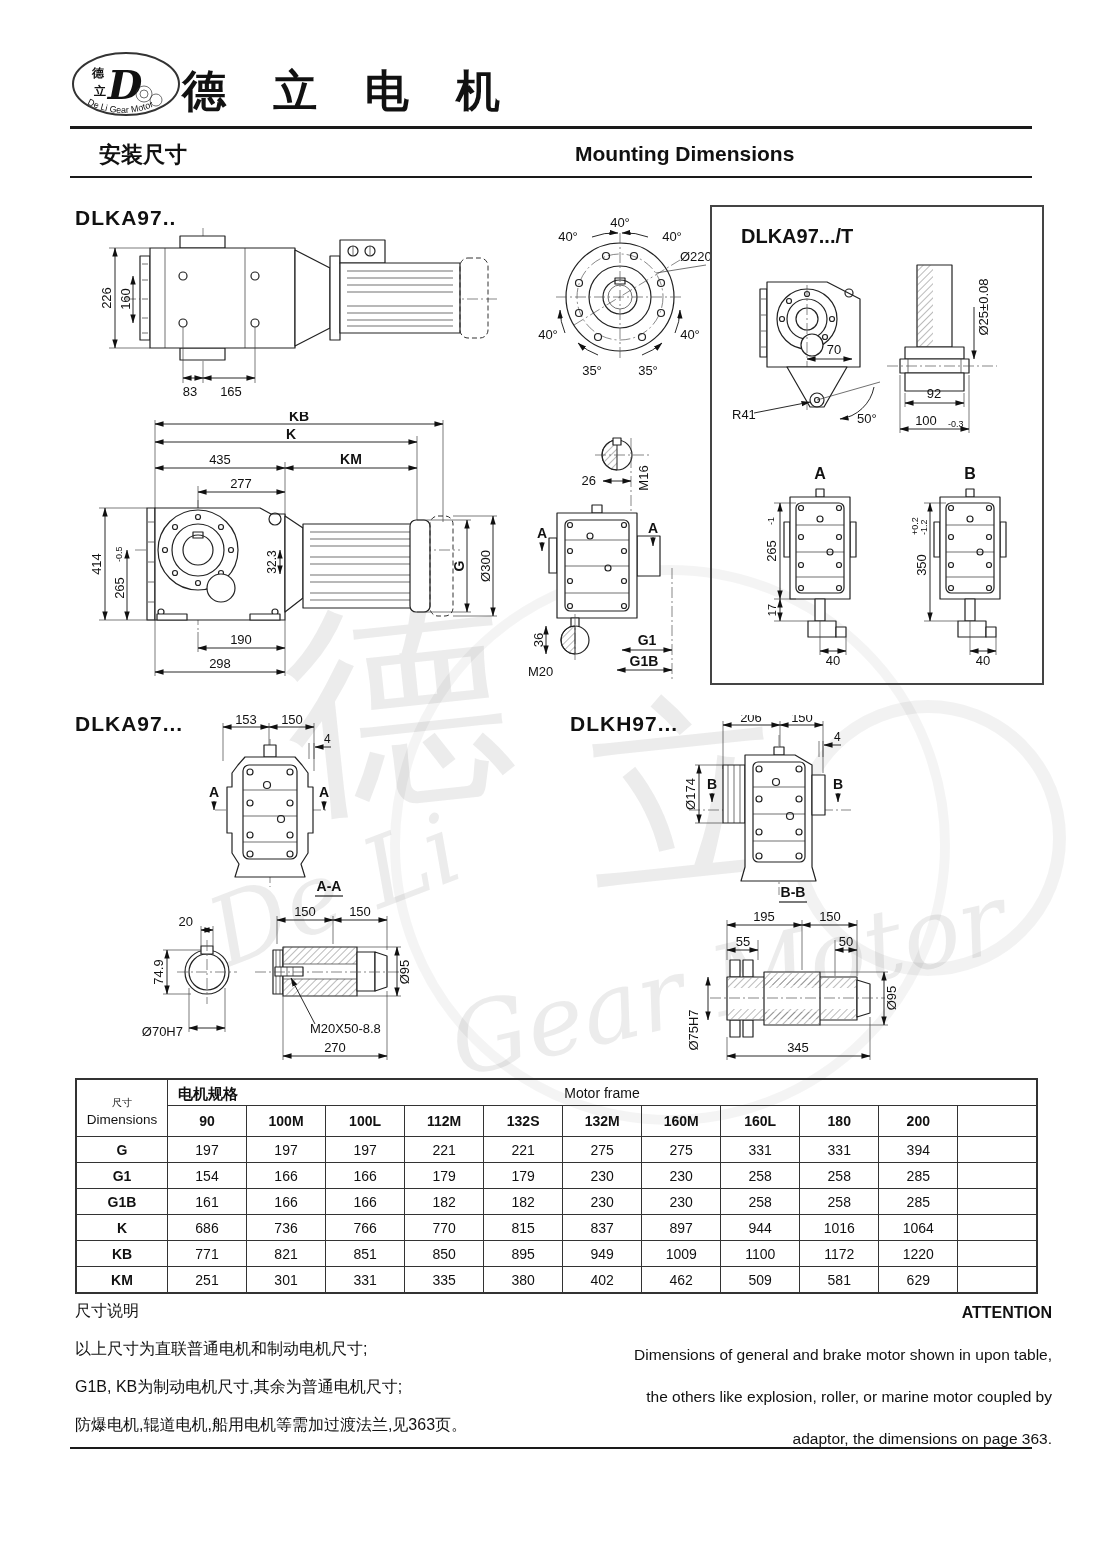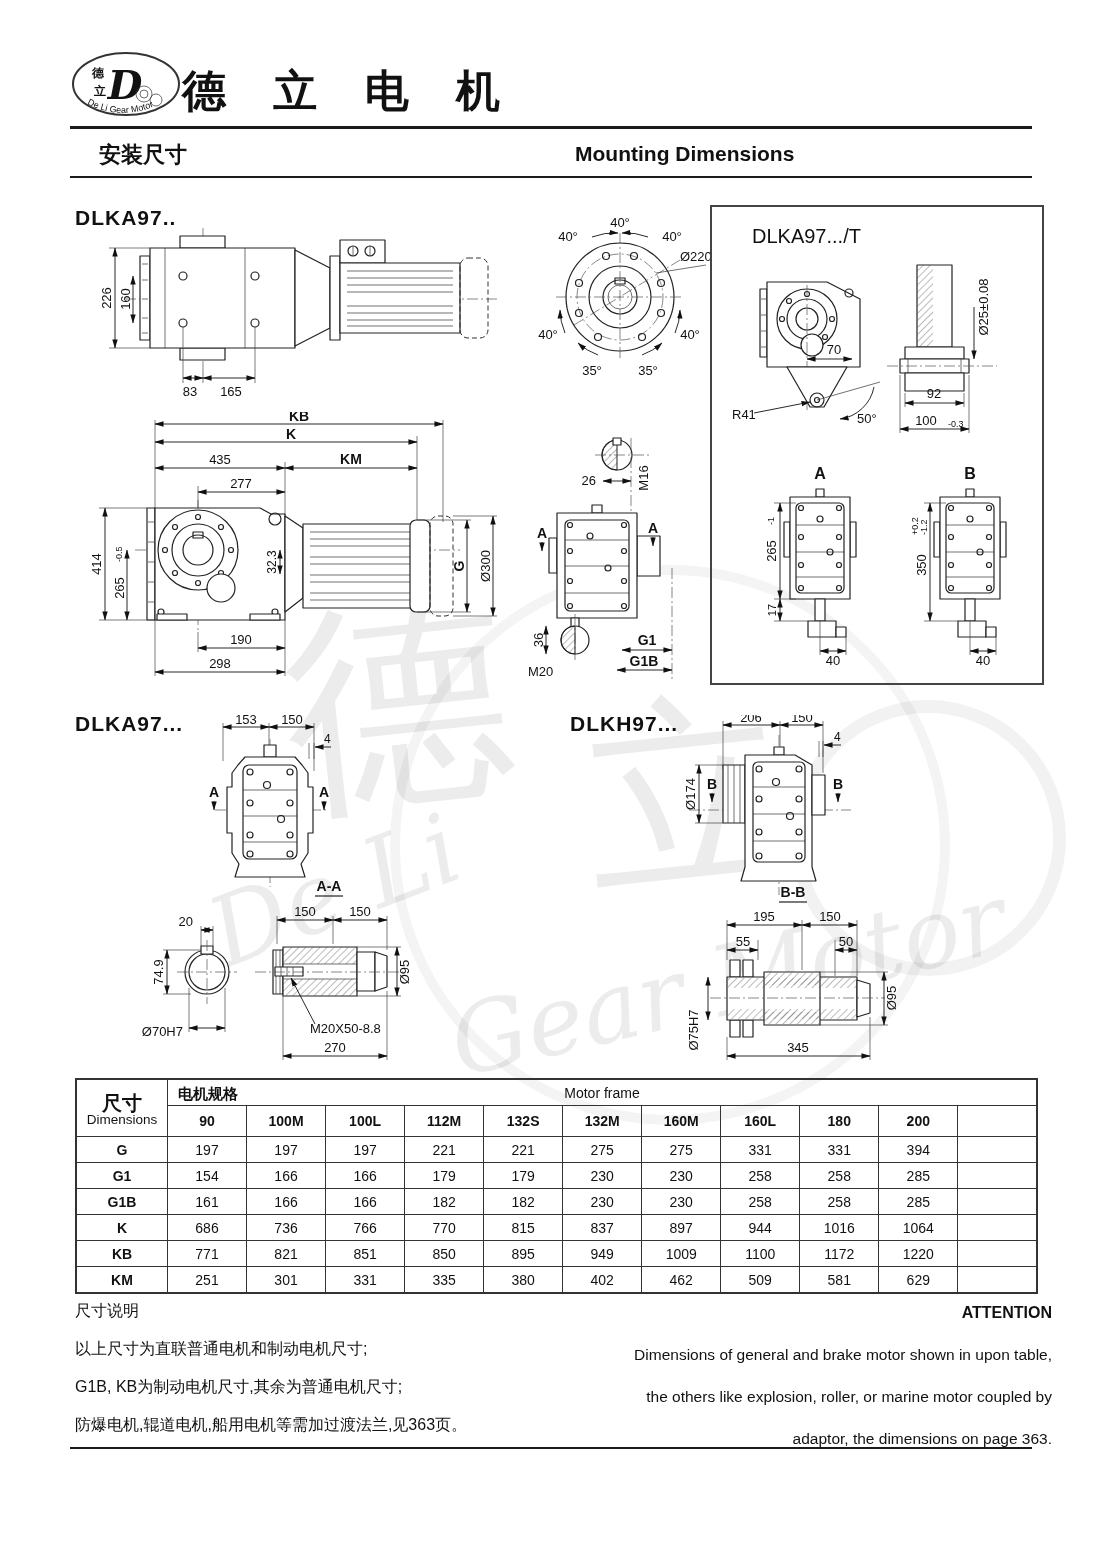--- a/index.html
+++ b/index.html
@@ -23,28 +23,28 @@
   text.b{font-weight:bold;} text.t16{font-size:16px;font-weight:bold;} text.t14{font-size:14px;font-weight:bold;}
   .s{stroke:#222;stroke-width:1.2;fill:none;stroke-linejoin:round;}
   .sf{stroke:#222;stroke-width:1.2;fill:#fff;stroke-linejoin:round;}
   .thin{stroke:#333;stroke-width:0.7;fill:none;}
   .cl{stroke:#555;stroke-width:0.7;fill:none;stroke-dasharray:11 3 2 3;}
   .dash{stroke:#333;stroke-width:1;fill:none;stroke-dasharray:5 3;}
   .dl{stroke:#111;stroke-width:0.9;fill:none;}
   .xl{stroke:#444;stroke-width:0.7;fill:none;}
   
   .tbox{border:2px solid #444;}
-  .tbox-title{position:absolute;left:40px;top:18px;font-size:20px;font-weight:normal;}
+  .tbox-title{position:absolute;left:29px;top:18px;font-size:20px;font-weight:bold;}
   
   table.dims{border-collapse:collapse;table-layout:fixed;width:963px;}
   table.dims th,table.dims td{border:1px solid #333;text-align:center;padding:0;
       font-size:14px;height:25px;overflow:hidden;}
   table.dims{border:2px solid #333;}
   th.c0{width:90px;font-weight:bold;}
-  .c0 .cn{font-size:20px;font-weight:bold;display:block;line-height:18px;padding-top:6px;}
+  .c0 .cn{font-size:10px;font-weight:normal;display:block;line-height:18px;padding-top:6px;}
   .c0 .en{font-size:13.5px;font-weight:normal;display:block;line-height:16px;}
   th.spec{position:relative;height:30px;}
   .spec-cn{position:absolute;left:10px;top:5px;font-size:15px;font-weight:bold;}
   .spec-en{display:block;text-align:center;font-size:14px;font-weight:normal;}
   #col-headers th{height:30px;font-weight:bold;}
   #table-body th.rowlab{font-weight:bold;}
   
   .note-cn{font-size:16px;line-height:38px;}
   .note-cn .ttl{font-weight:normal;}
   .note-en{font-size:15.5px;line-height:42px;text-align:right;}

